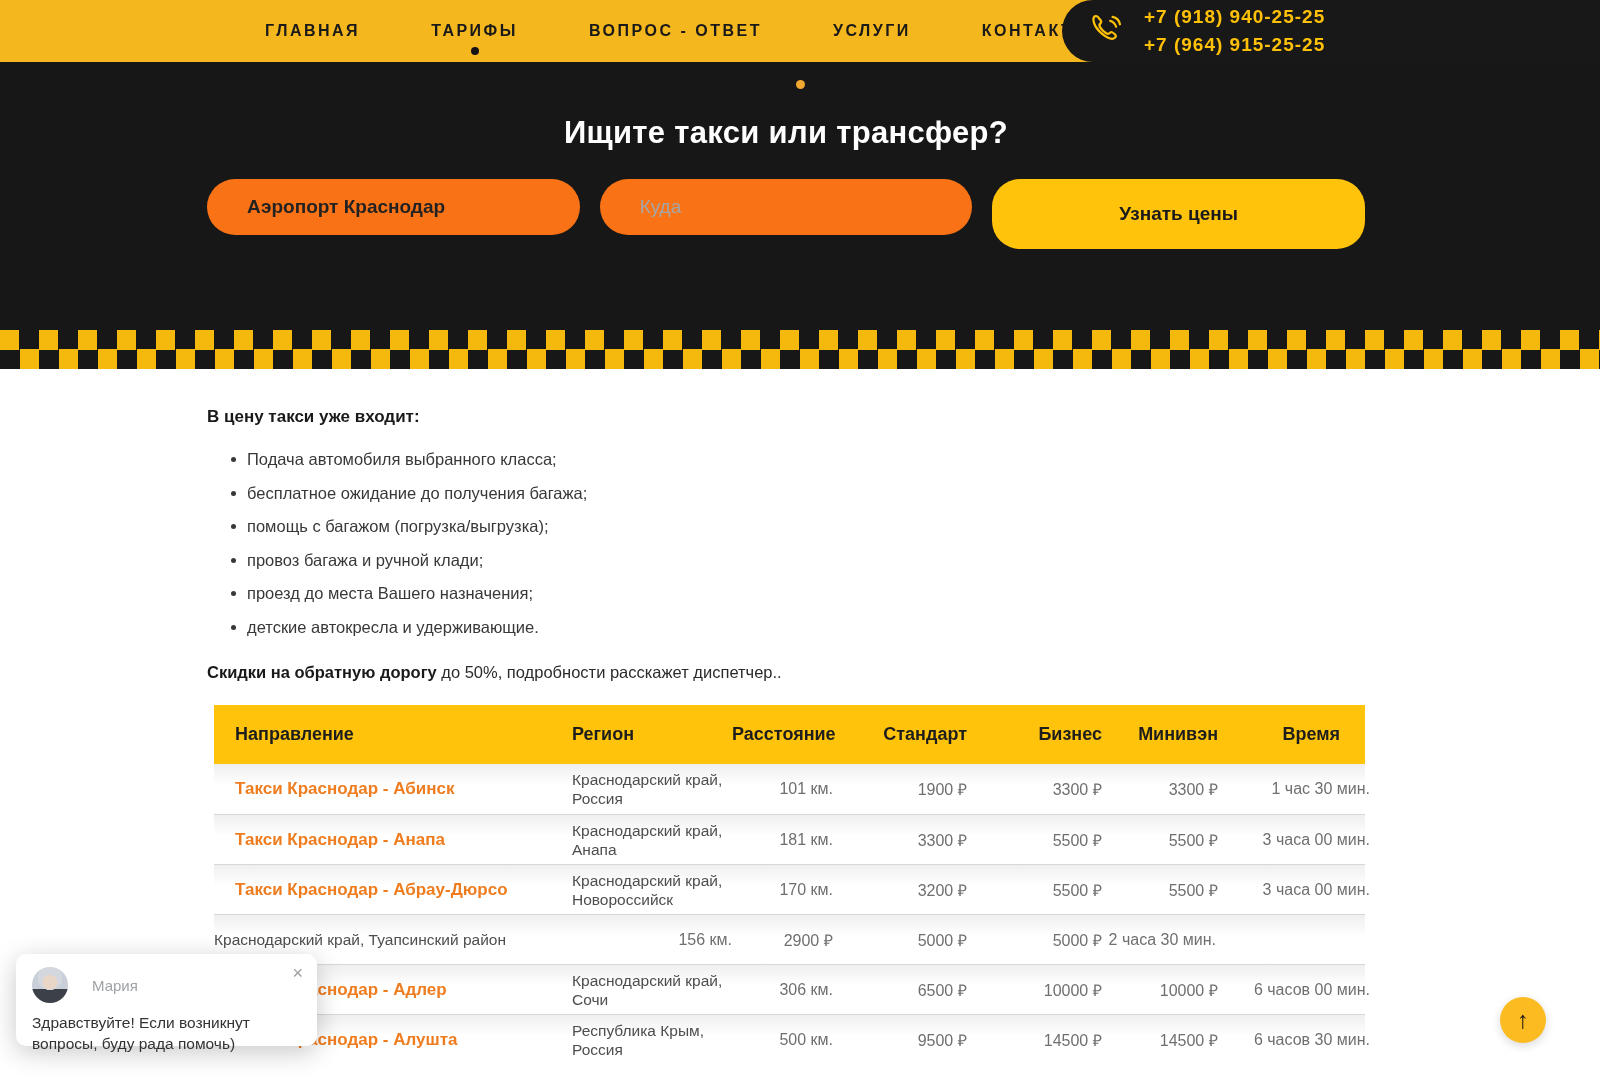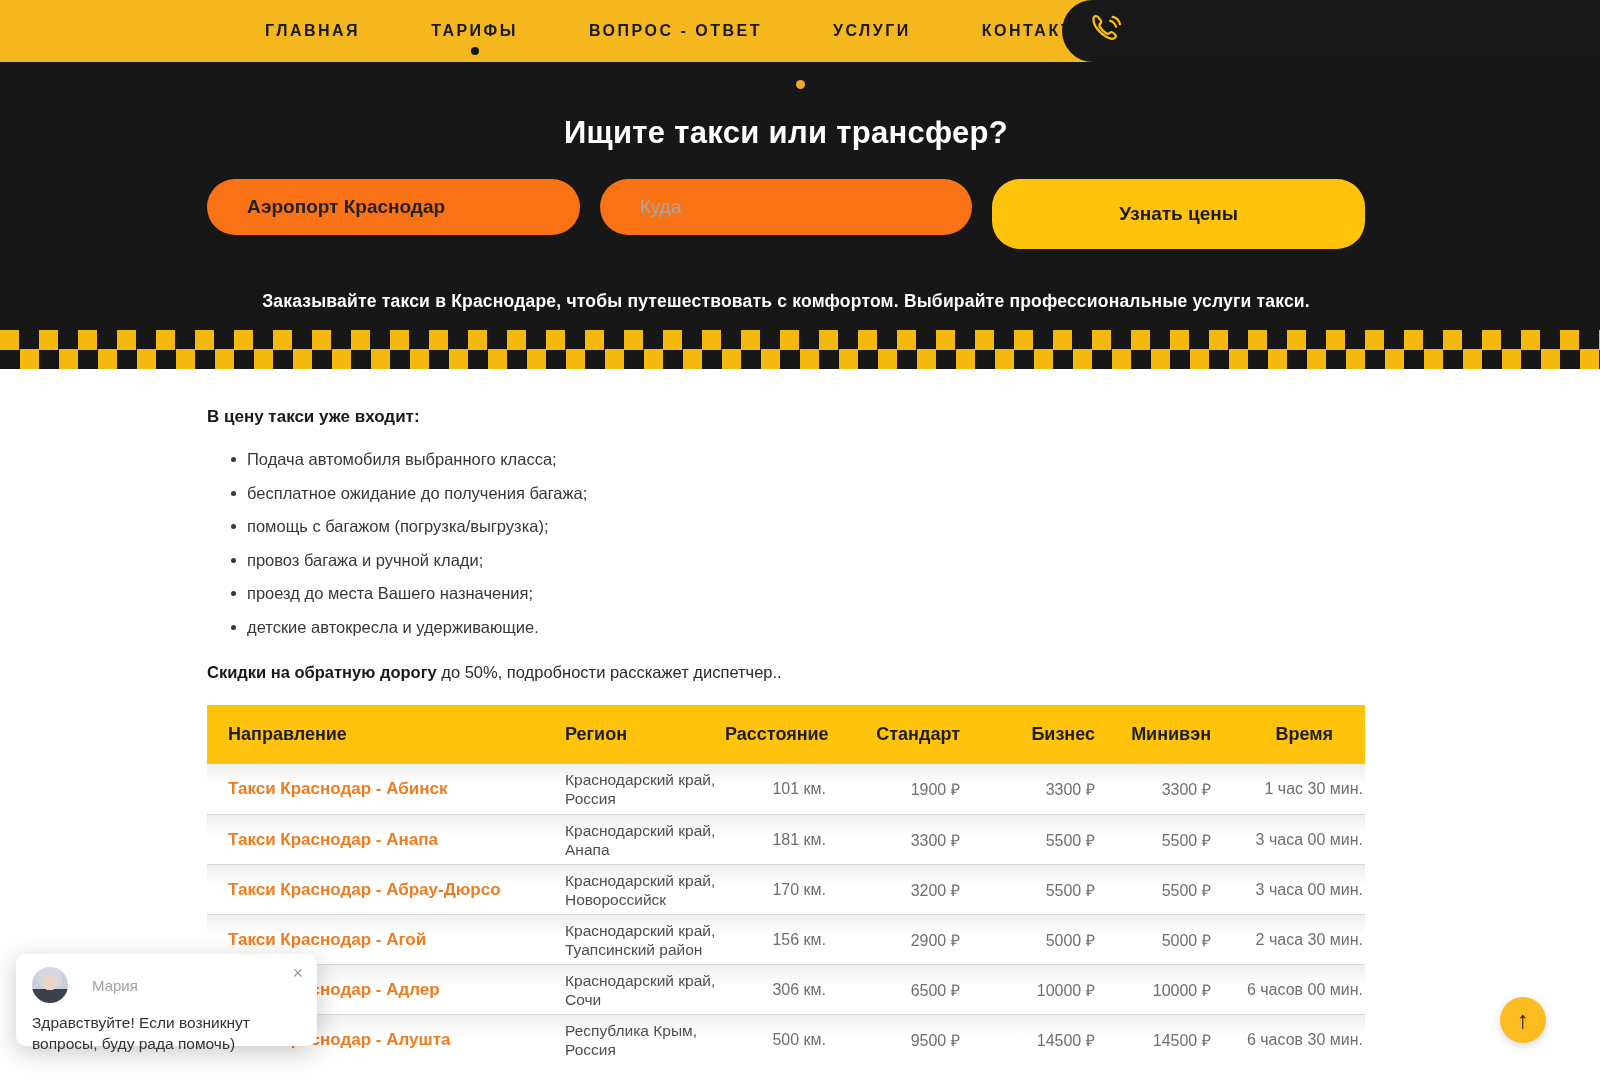--- a/index.html
+++ b/index.html
@@ -56,21 +56,21 @@
   .included-list li { position:relative; padding-left:40px; margin-bottom:14px;
                       font-size:16.5px; line-height:19.5px; color:#383838; }
   .included-list li::before { content:""; position:absolute; left:24px; top:7px;
                       width:5px; height:5px; border-radius:50%; background:#383838; }
   .discount-line { margin-top:26px; font-size:16.5px; color:#2B2B2B; }
   .discount-line b { font-weight:800; color:#191919; }
 
   
   .price-table { margin-top:23px; width:1158px; }
   .trow { display:grid; grid-template-columns:358px 160px 101px 134px 135px 116px 154px;
-          align-items:center; }
+          align-items:center;margin-left:7px; }
   .thead { height:59px; background:#FFC30B; font-size:18px; font-weight:700; color:#1D1D1D; }
   .thead .c1 { padding-left:21px; }
   .thead .num { text-align:right; }
   .thead .c7 { text-align:right; padding-right:32px; }
   .tbody .trow { height:50px; background:linear-gradient(180deg,#EFEFEF 0,#FFFFFF 42%); }
   .tbody .trow + .trow { border-top:1px solid #D8D8D8; }
   .route-link { padding-left:21px; font-size:17px; font-weight:600; color:#EF7C1E;
                 cursor:pointer; text-decoration:none; }
   .region { font-size:15.5px; line-height:19px; color:#4E4E4E; }
   .numcell { text-align:right; font-size:16px; color:#6F6F6F; }
@@ -129,33 +129,36 @@
         
       </span>
     </nav>
 
   <div class="phone-pill">
     <svg class="phone-icon" viewBox="0 0 24 24">
       <path d="M7.3 3.6c.6.6 2.1 2.1 1.3 2.9-.8.8-1.6 1.3-.6 2.9 1 1.6 2.5 3.1 4.1 4.1 1.6 1 2.1.2 2.9-.6.8-.8 2.3.7 2.9 1.3.6.6 1 1.3.2 2.1-1 1-2.7 1.8-6.7-.9-2.9-2-4.9-4-6.3-6.3C3.5 6.4 3.2 3.4 4.2 2.4c.8-.8 2.5-.2 3.1 1.2z" fill="none" stroke="#FFC107" stroke-width="1.5"></path>
       <path d="M14.8 5.2c1.5.3 3.6 2.4 3.9 3.9" fill="none" stroke="#FFC107" stroke-width="1.5" stroke-linecap="round"></path>
       <path d="M16.4 2.6c2.4.5 4.4 2.5 4.9 4.9" fill="none" stroke="#FFC107" stroke-width="1.5" stroke-linecap="round"></path>
     </svg>
+    <div class="phone-numbers">
+      <a class="phone-link">+7 (918) 940-25-25</a>
+      <a class="phone-link">+7 (964) 915-25-25</a>
+    </div>
   </div>
 </header>
 
 <section class="hero">
   <div class="slider-dot"></div>
   <div class="hero-inner">
     <h1 class="hero-title">Ищите такси или трансфер?</h1>
     <div class="booking">
       <input type="text" value="Аэропорт Краснодар" style="">
       <input type="text" placeholder="Куда" style="">
       <button class="cta">Узнать цены</button>
     </div>
-    <p class="hero-subtitle">Заказывайте такси в Краснодаре, чтобы путешествовать с комфортом. Выбирайте профессиональные услуги такси.</p>
   </div>
 </section>
 
 <div class="checker"></div>
 
 <main class="content">
   <h2 class="included-heading">В цену такси уже входит:</h2>
 
   <ul class="included-list">
 
@@ -213,21 +216,20 @@
           <a class="route-link">Такси Краснодар - Абрау-Дюрсо</a>
           <div class="region">Краснодарский край, Новороссийск</div>
           <div class="numcell">170 км.</div>
           <div class="numcell">3200 ₽</div>
           <div class="numcell">5500 ₽</div>
           <div class="numcell">5500 ₽</div>
           <div class="timecell">3 часа 00 мин.</div>
         </div>
 
         <div class="trow">
-          <a class="route-link">Такси Краснодар - Агой</a>
           <div class="region">Краснодарский край, Туапсинский район</div>
           <div class="numcell">156 км.</div>
           <div class="numcell">2900 ₽</div>
           <div class="numcell">5000 ₽</div>
           <div class="numcell">5000 ₽</div>
           <div class="timecell">2 часа 30 мин.</div>
         </div>
 
         <div class="trow">
           <a class="route-link">Такси Краснодар - Адлер</a>

